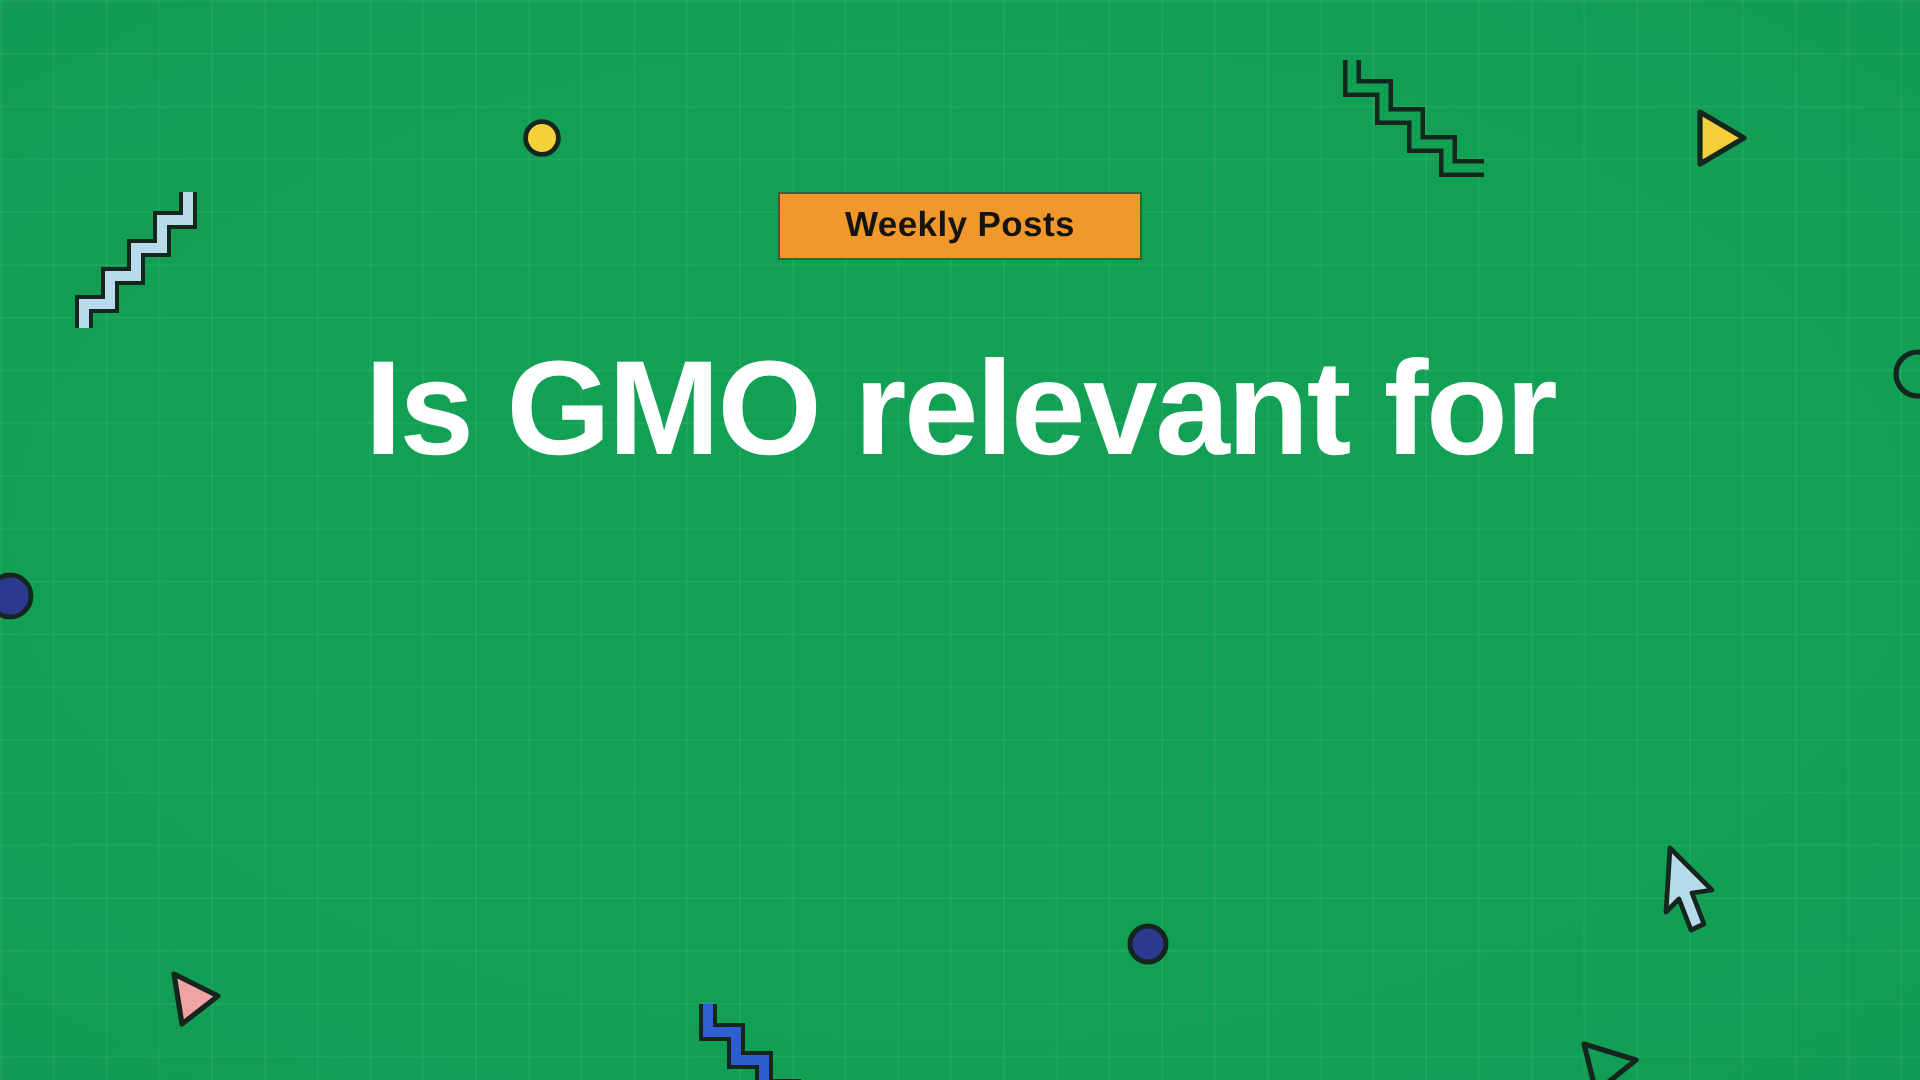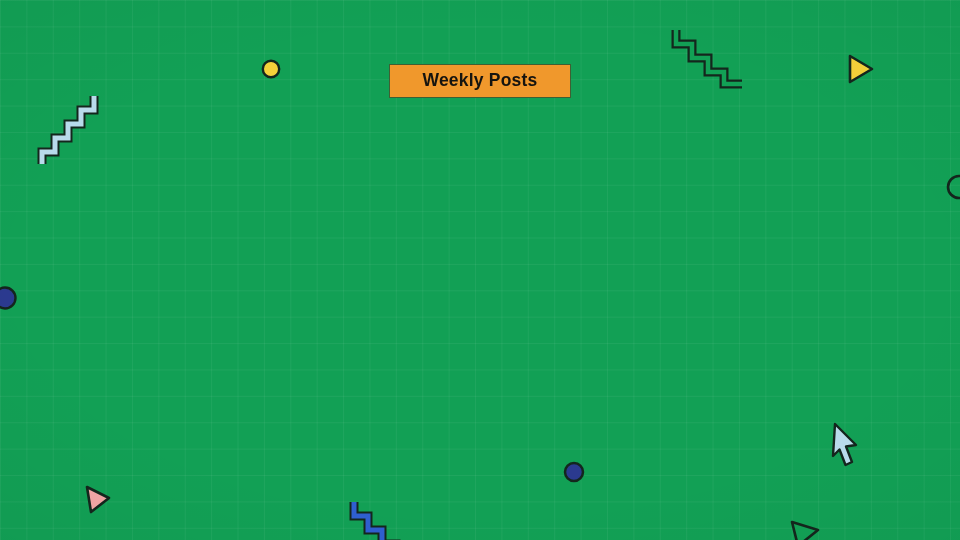--- a/index.html
+++ b/index.html
@@ -41,21 +41,21 @@
   .deco svg { display: block; overflow: visible; }
 
   
   #content {
     position: absolute;
     inset: 0;
     display: flex;
     flex-direction: column;
     align-items: center;
     justify-content: flex-start;
-    padding-top: 64px;
+    padding-top: 96px;
     box-sizing: border-box;
   }
   #badge {
     width: 182px;
     height: 34px;
     background: #f0982c;
     border: 1px solid #3f5f33;
     box-sizing: border-box;
     display: flex;
     align-items: center;
@@ -157,16 +157,17 @@
 
   <div id="vignette"></div>
 
   <div id="content">
 
     <div id="badge">
       <span>Weekly Posts</span>
     </div>
 
     <h1 id="title">
+      <span class="ln">Is GMO relevant for</span>
     </h1>
 
   </div>
 </div>
 
 </body></html>

